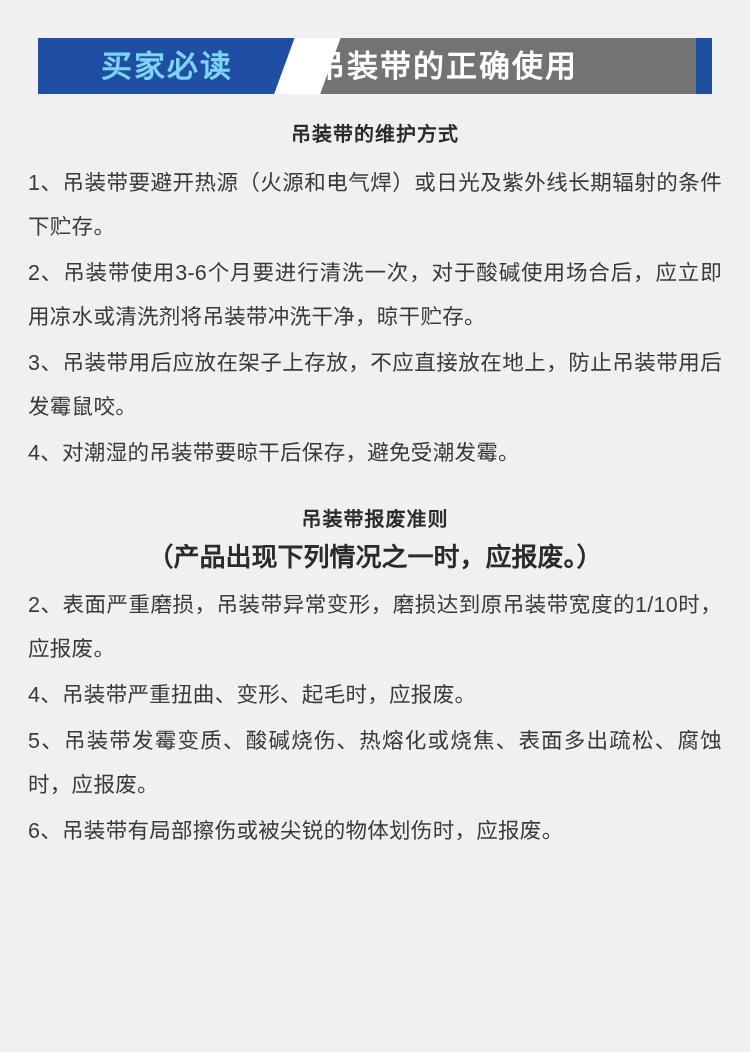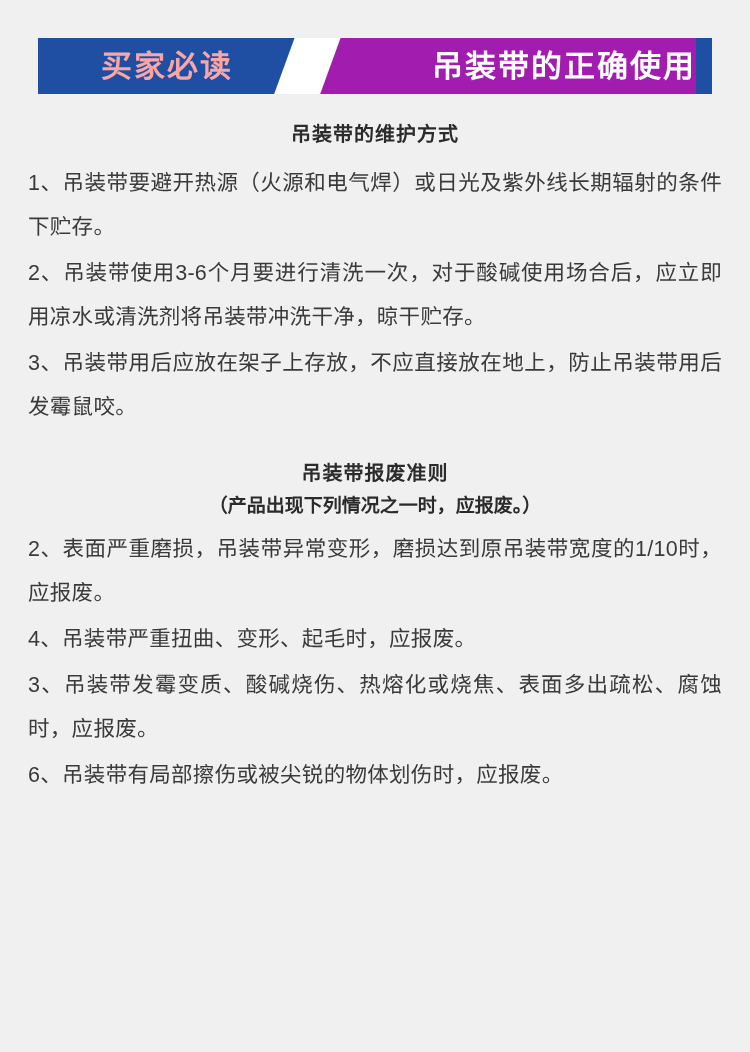--- a/index.html
+++ b/index.html
@@ -36,45 +36,45 @@
     left: 0;
     top: 0;
     width: 258px;
     height: 56px;
     background: #1f4fa3;
     display: flex;
     align-items: center;
     justify-content: center;
   }
   .banner-left-text {
-    color: #fca5a5;
+    color: #7dd3fc;
     font-size: 31px;
     font-weight: bold;
     letter-spacing: 2px;
     line-height: 1;
   }
   .banner-slash {
     position: absolute;
     left: 246px;
     top: -6px;
     width: 46px;
     height: 70px;
     background: #ffffff;
     transform: skewX(-20deg);
   }
   .banner-right {
     position: absolute;
     left: 276px;
     top: 0;
     right: 16px;
     height: 56px;
-    background: #a21caf;
+    background: #737373;
     display: flex;
     align-items: center;
-    justify-content: flex-end;
+    justify-content: flex-start;
     transform: skewX(0deg);
   }
   .banner-right-inner {
     color: #ffffff;
     font-size: 31px;
     font-weight: bold;
     letter-spacing: 2px;
     line-height: 1;
   }
   .banner-right-edge {
@@ -100,21 +100,21 @@
     color: #2b2b2b;
     margin: 24px 0 14px 0;
     letter-spacing: 1px;
   }
   .section-title.second {
     margin-top: 28px;
     margin-bottom: 4px;
   }
   .section-subtitle {
     text-align: center;
-    font-size: 19px;
+    font-size: 26px;
     font-weight: bold;
     color: #2b2b2b;
     margin: 0 0 10px 0;
   }
 
   .para {
     font-size: 21.5px;
     line-height: 44px;
     color: #3a3a3a;
     margin: 0 0 2px 0;
@@ -137,22 +137,23 @@
     </div>
     <div class="banner-slash"></div>
   </div>
 
   <div class="content">
 
     <h2 class="section-title">吊装带的维护方式</h2>
     <p class="para">1、吊装带要避开热源（火源和电气焊）或日光及紫外线长期辐射的条件下贮存。</p>
     <p class="para">2、吊装带使用3-6个月要进行清洗一次，对于酸碱使用场合后，应立即用凉水或清洗剂将吊装带冲洗干净，晾干贮存。</p>
     <p class="para">3、吊装带用后应放在架子上存放，不应直接放在地上，防止吊装带用后发霉鼠咬。</p>
+    <p class="para">4、对潮湿的吊装带要晾干后保存，避免受潮发霉。</p>
 
     <h2 class="section-title second">吊装带报废准则</h2>
     <div class="section-subtitle">（产品出现下列情况之一时，应报废。）</div>
     <p class="para">2、表面严重磨损，吊装带异常变形，磨损达到原吊装带宽度的1/10时，应报废。</p>
     <p class="para">4、吊装带严重扭曲、变形、起毛时，应报废。</p>
-    <p class="para">3、吊装带发霉变质、酸碱烧伤、热熔化或烧焦、表面多出疏松、腐蚀时，应报废。</p>
+    <p class="para">5、吊装带发霉变质、酸碱烧伤、热熔化或烧焦、表面多出疏松、腐蚀时，应报废。</p>
     <p class="para">6、吊装带有局部擦伤或被尖锐的物体划伤时，应报废。</p>
 
   </div>
 </div>
 
 </body></html>

